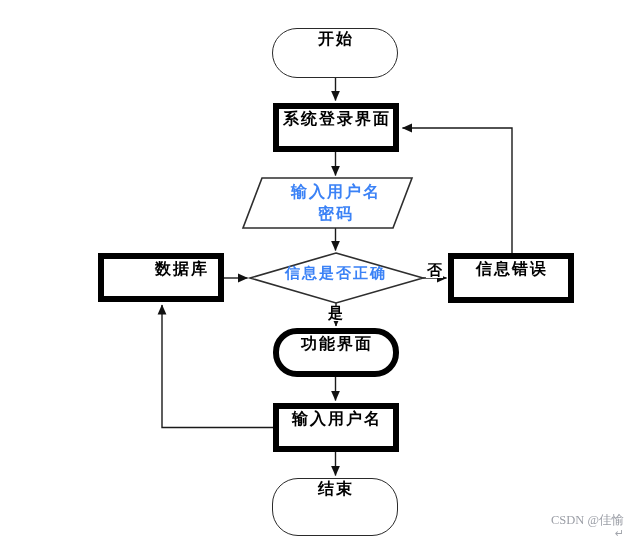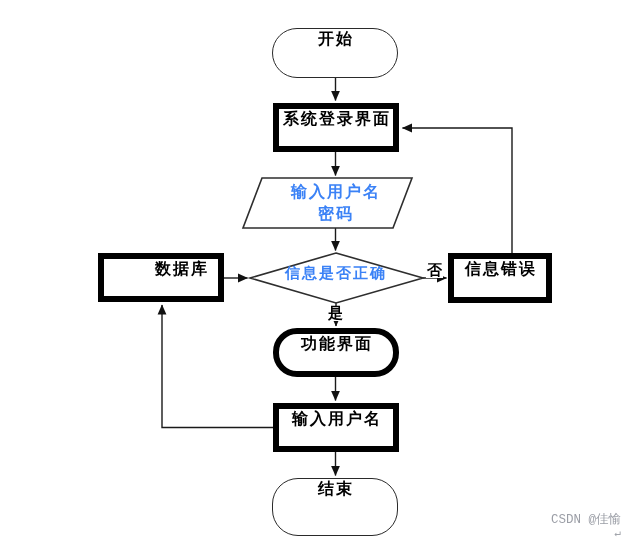--- a/index.html
+++ b/index.html
@@ -62,21 +62,21 @@
     line-height: 15px;
     padding: 0 1px;
   }
   .watermark {
     position: absolute;
     left: 551px;
     top: 514px;
     color: #9b9ea6;
     font-size: 12.5px;
     line-height: 13px;
-    font-family: Liberation Mono, monospace;
+    font-family: Liberation Serif, serif;
     text-align: right;
   }
   .watermark .return-glyph {
     display: block;
     font-size: 11px;
     padding-left: 31px;
     color: #a2a5ac;
   }
 </style>
 </head>
@@ -122,21 +122,21 @@
   </div>
 
   <div class="overlay-label" style="left:256px; top:263px; width:160px; height:20px; font-size:15px; letter-spacing:2px;">
     <span>信息是否正确</span>
   </div>
 
   <div class="node rect" style="left:98px; top:253px; width:126px; height:49px;padding-left:40px;">
     <span>数据库</span>
   </div>
 
-  <div class="node rect" style="left:448px; top:253px; width:104px; height:50px;">
+  <div class="node rect" style="left:448px; top:253px; width:126px; height:50px;">
     <span>信息错误</span>
   </div>
 
   <div class="node rect" style="left:273px; top:328px; width:126px; height:49px;border-radius:24px;">
     <span>功能界面</span>
   </div>
 
   <div class="node rect" style="left:273px; top:403px; width:126px; height:49px;">
     <span>输入用户名</span>
   </div>

